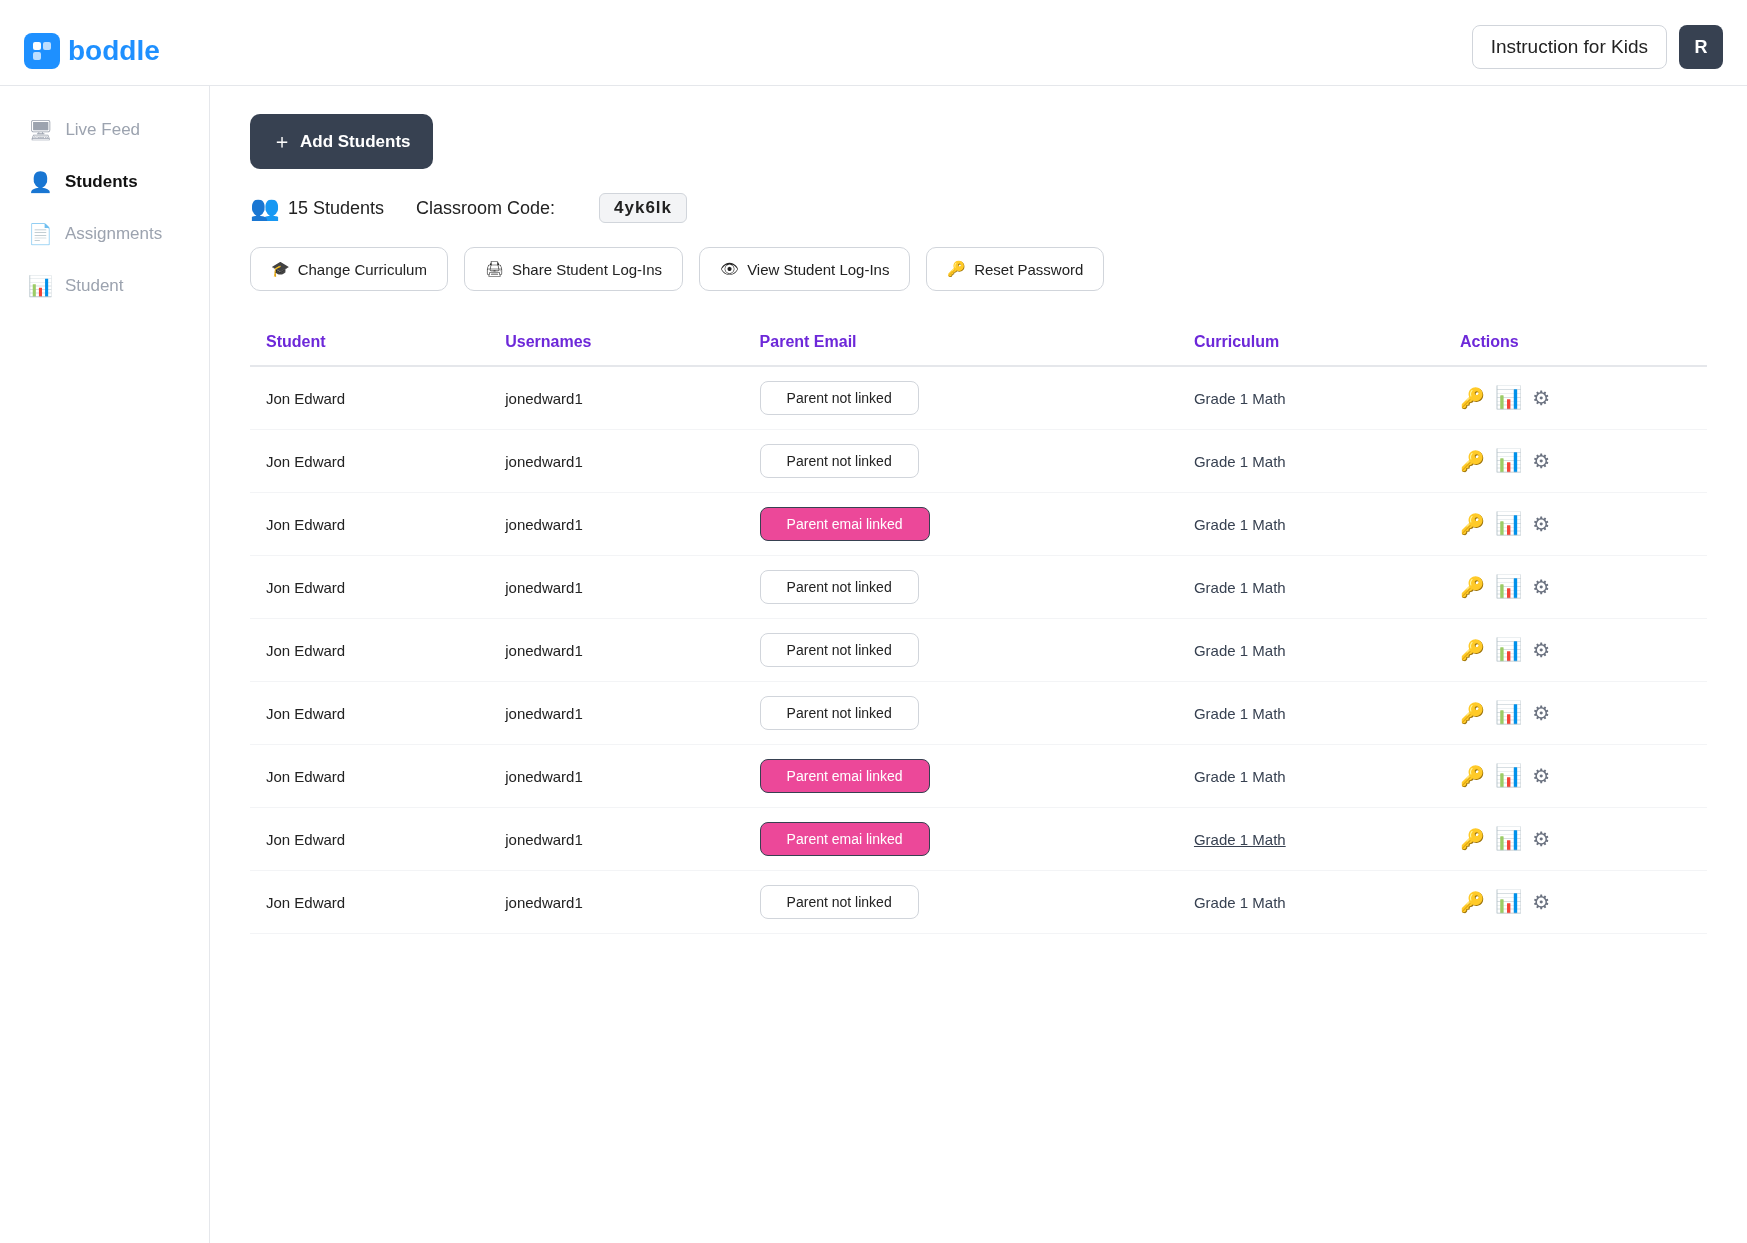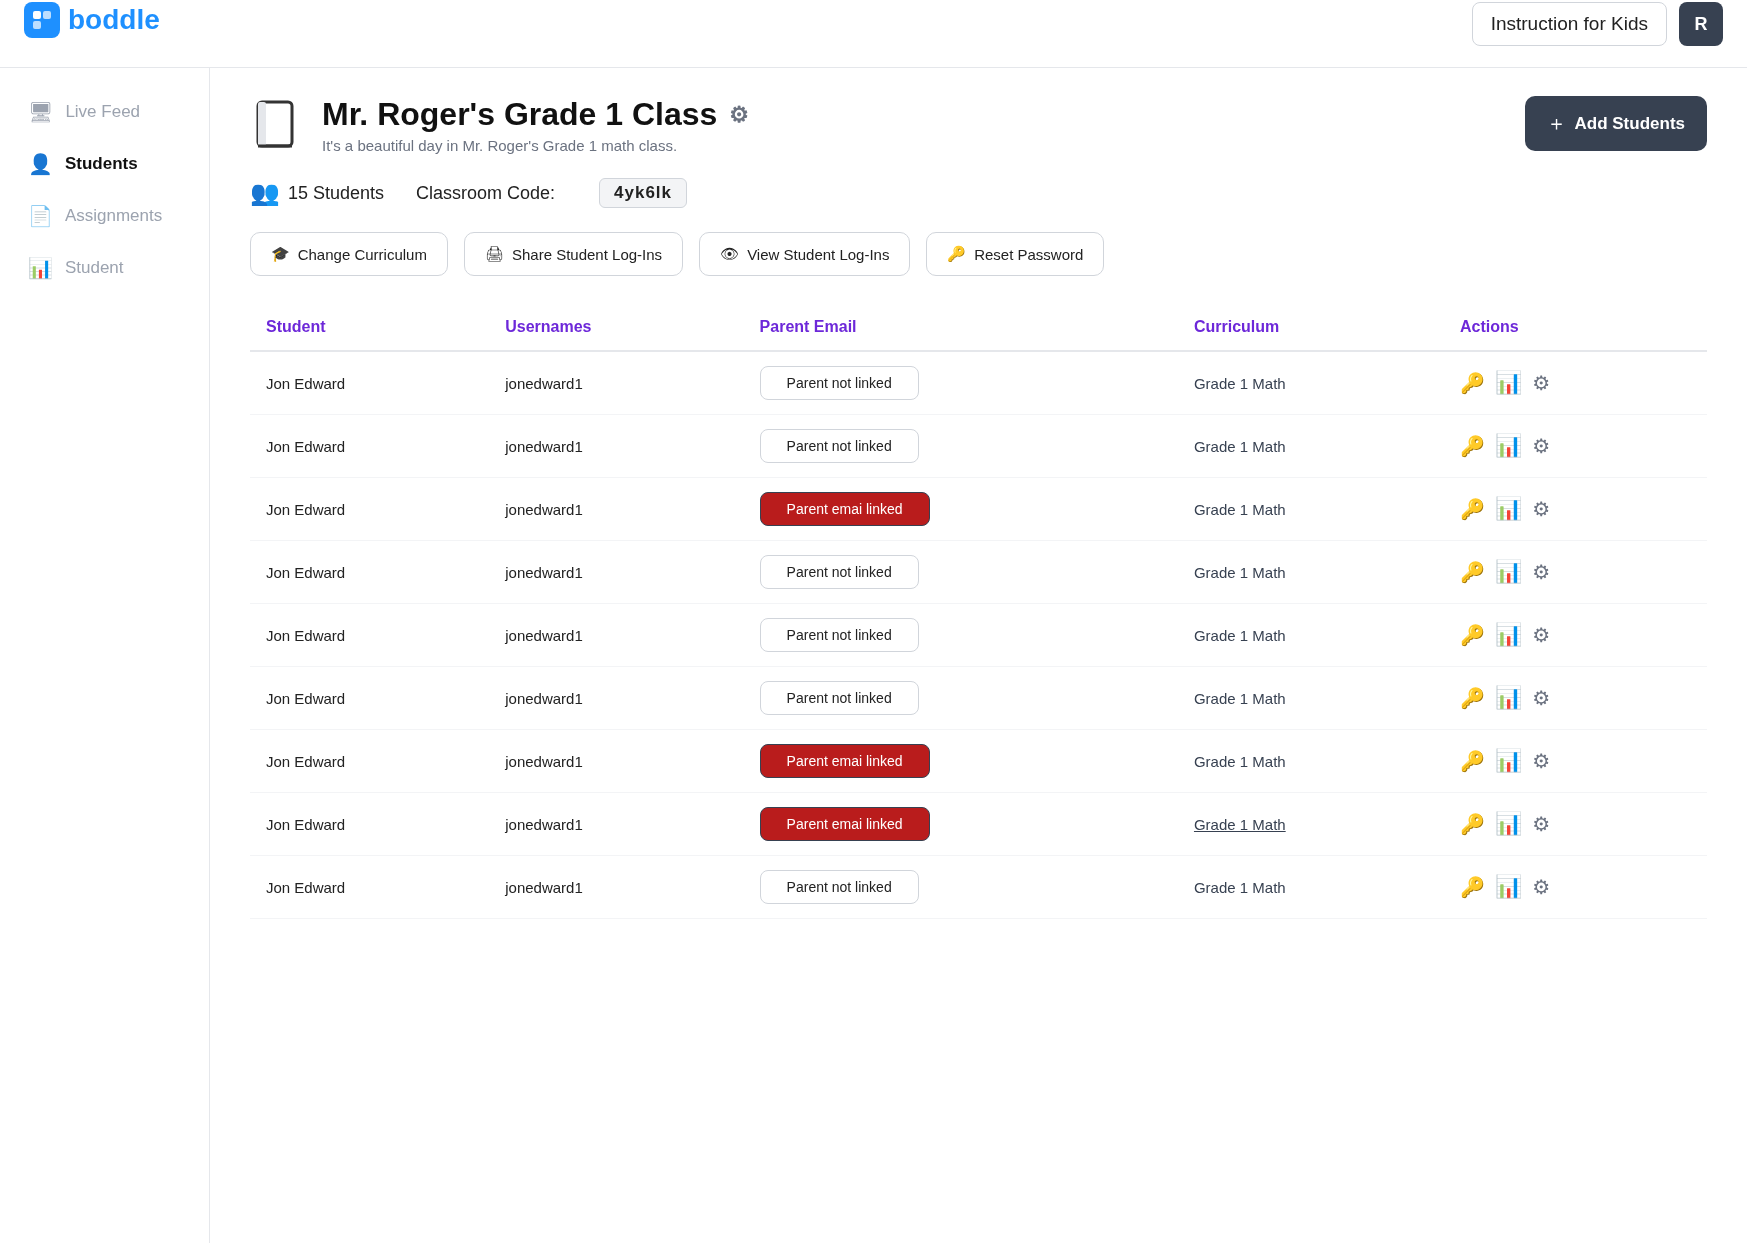--- a/index.html
+++ b/index.html
@@ -1,19 +1,19 @@
 <!DOCTYPE html>
 <html><head>
   <meta charset="utf-8">
   <style>
     * { box-sizing: border-box; margin: 0; padding: 0; }
     body { font-family: -apple-system, BlinkMacSystemFont, 'Segoe UI', sans-serif; background: #fff; color: #222; display: flex; flex-direction: column; height: 100vh; overflow: hidden; }
 
     
-    .topbar { display: flex; align-items: flex-start; justify-content: space-between; padding: 2px 24px; height: 68px; border-bottom: 1px solid #e5e7eb; flex-shrink: 0; }
+    .topbar { display: flex; align-items: flex-end; justify-content: space-between; padding: 16px 24px; height: 86px; border-bottom: 1px solid #e5e7eb; flex-shrink: 0; }
     .logo { display: flex; align-items: center; gap: 8px; }
     .logo-icon { width: 36px; height: 36px; background: #1e90ff; border-radius: 8px; display: flex; align-items: center; justify-content: center; color: white; font-size: 18px; }
     .logo-text { font-size: 28px; font-weight: 700; color: #1e90ff; }
     .topbar-right { display: flex; align-items: center; gap: 12px; }
     .instruction-btn { background: #fff; border: 1px solid #d1d5db; border-radius: 8px; padding: 10px 18px; font-size: 19px; cursor: pointer; color: #222; }
     .avatar-btn { width: 44px; height: 44px; background: #374151; border-radius: 8px; color: white; font-size: 18px; font-weight: 700; display: flex; align-items: center; justify-content: center; cursor: pointer; border: none; }
 
     
     .layout { display: flex; flex: 1; overflow: hidden; }
 
@@ -46,21 +46,21 @@
     
     .action-buttons { display: flex; gap: 16px; margin-bottom: 32px; flex-wrap: wrap; }
     .action-btn { display: flex; align-items: center; gap: 8px; background: #fff; border: 1.5px solid #d1d5db; border-radius: 10px; padding: 12px 20px; font-size: 15px; cursor: pointer; color: #222; }
 
     
     .students-table { width: 100%; border-collapse: collapse; }
     .students-table th { text-align: left; font-size: 16px; font-weight: 700; color: #6d28d9; padding: 10px 16px 14px; border-bottom: 2px solid #e5e7eb; }
     .students-table td { padding: 14px 16px; font-size: 15px; color: #222; border-bottom: 1px solid #f3f4f6; vertical-align: middle; }
     .parent-btn { border-radius: 8px; padding: 8px 26px; font-size: 14px; cursor: pointer; white-space: nowrap; }
     .parent-btn.not-linked { background: #fff; border: 1.5px solid #d1d5db; color: #222; }
-    .parent-btn.linked { background: #b91c1c; border: 1.5px solid #374151; color: #fff; }
+    .parent-btn.linked { background: #ec4899; border: 1.5px solid #374151; color: #fff; }
     .curriculum-link { color: #374151; text-decoration: underline; cursor: pointer; }
     .curriculum-plain { color: #374151; }
     .actions-cell { display: flex; align-items: center; gap: 10px; }
     .action-icon { font-size: 20px; color: #6b7280; cursor: pointer; }
     .col-actions { text-align: center; }
     .actions-cell { justify-content: flex-start; }
   </style>
 </head>
 <body>
 
@@ -98,36 +98,20 @@
       </div>
       <div class="sidebar-item">
         <span class="sidebar-icon">📊</span>
         <span>Student</span>
       </div>
     </nav>
 
   <main class="main">
 
     <div class="class-header">
-      <div class="class-header-left">
-        <div class="class-icon">
-          <svg viewBox="0 0 52 52" fill="none" xmlns="http://www.w3.org/2000/svg">
-            <rect x="6" y="4" width="34" height="44" rx="4" stroke="#333" stroke-width="3" fill="none"></rect>
-            <rect x="6" y="4" width="8" height="44" rx="2" fill="#e5e7eb"></rect>
-            <line x1="6" y1="48" x2="40" y2="48" stroke="#333" stroke-width="3"></line>
-          </svg>
-        </div>
-        <div class="class-title">
-          <h1>
-            <span>Mr. Roger's Grade 1 Class</span>
-            <span class="gear-inline">⚙</span>
-          </h1>
-          <p>It's a beautiful day in Mr. Roger's Grade 1 math class.</p>
-        </div>
-      </div>
       <button class="add-students-btn">
         <span style="font-size:20px;font-weight:300;">＋</span>
         <span>Add Students</span>
       </button>
     </div>
 
     <div class="stats-row">
       <div class="student-count">
         <span class="student-count-icon">👥</span>
         <span>15 Students</span>

